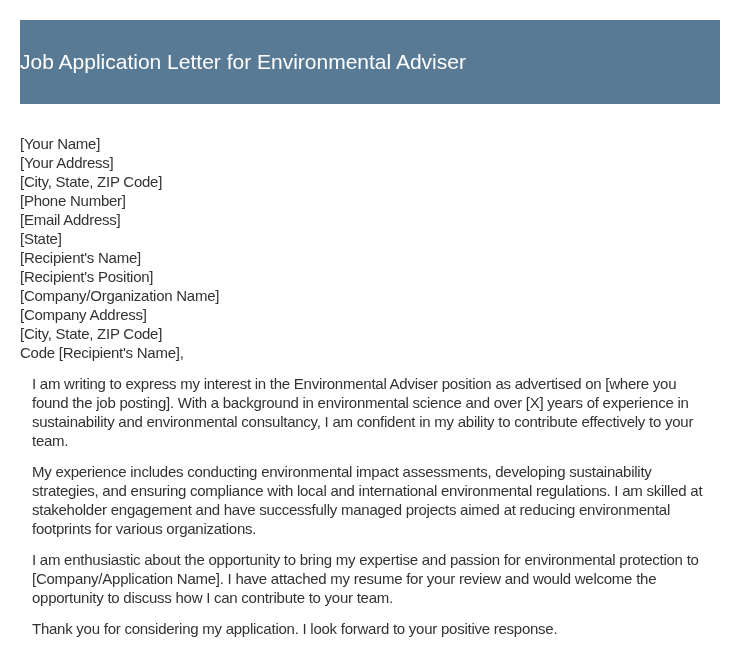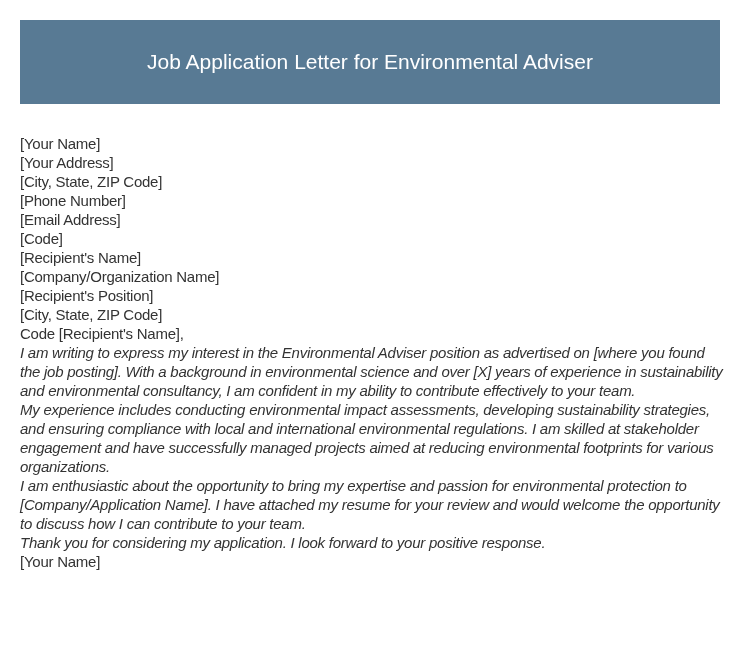--- a/index.html
+++ b/index.html
@@ -16,21 +16,20 @@
   }
   .header {
     position: absolute;
     left: 20px;
     top: 20px;
     width: 700px;
     height: 84px;
     background: #587a94;
     display: flex;
     align-items: center;
-    justify-content: center;
   }
   .header-title {
     color: #ffffff;
     font-size: 21px;
     font-weight: normal;
     margin: 0;
     letter-spacing: 0px;
   }
   .letter {
     position: absolute;
@@ -41,44 +40,44 @@
     font-size: 15px;
     line-height: 19px;
     letter-spacing: -0.25px;
   }
   .line {
     display: block;
     margin: 0;
   }
   .para {
     display: block;
-    margin: 0;
-    font-style: italic;
+    margin: 12px;
   }
 </style>
 </head>
 <body>
 
 <div class="header">
   <h1 class="header-title">Job Application Letter for Environmental Adviser</h1>
 </div>
 
 <div class="letter">
   <div>
     <span class="line">[Your Name]</span>
     <span class="line">[Your Address]</span>
     <span class="line">[City, State, ZIP Code]</span>
     <span class="line">[Phone Number]</span>
     <span class="line">[Email Address]</span>
   </div>
-  <span class="line">[Code]</span>
+  <span class="line">[State]</span>
   <div>
     <span class="line">[Recipient's Name]</span>
+    <span class="line">[Recipient's Position]</span>
     <span class="line">[Company/Organization Name]</span>
-    <span class="line">[Recipient's Position]</span>
+    <span class="line">[Company Address]</span>
     <span class="line">[City, State, ZIP Code]</span>
   </div>
   <span class="line">Code [Recipient's Name],</span>
   <p class="para">I am writing to express my interest in the Environmental Adviser position as advertised on [where you found the job posting]. With a background in environmental science and over [X] years of experience in sustainability and environmental consultancy, I am confident in my ability to contribute effectively to your team.</p>
   <p class="para">My experience includes conducting environmental impact assessments, developing sustainability strategies, and ensuring compliance with local and international environmental regulations. I am skilled at stakeholder engagement and have successfully managed projects aimed at reducing environmental footprints for various organizations.</p>
   <p class="para">I am enthusiastic about the opportunity to bring my expertise and passion for environmental protection to [Company/Application Name]. I have attached my resume for your review and would welcome the opportunity to discuss how I can contribute to your team.</p>
   <p class="para">Thank you for considering my application. I look forward to your positive response.</p>
   <span class="line">[Your Name]</span>
 </div>
 

